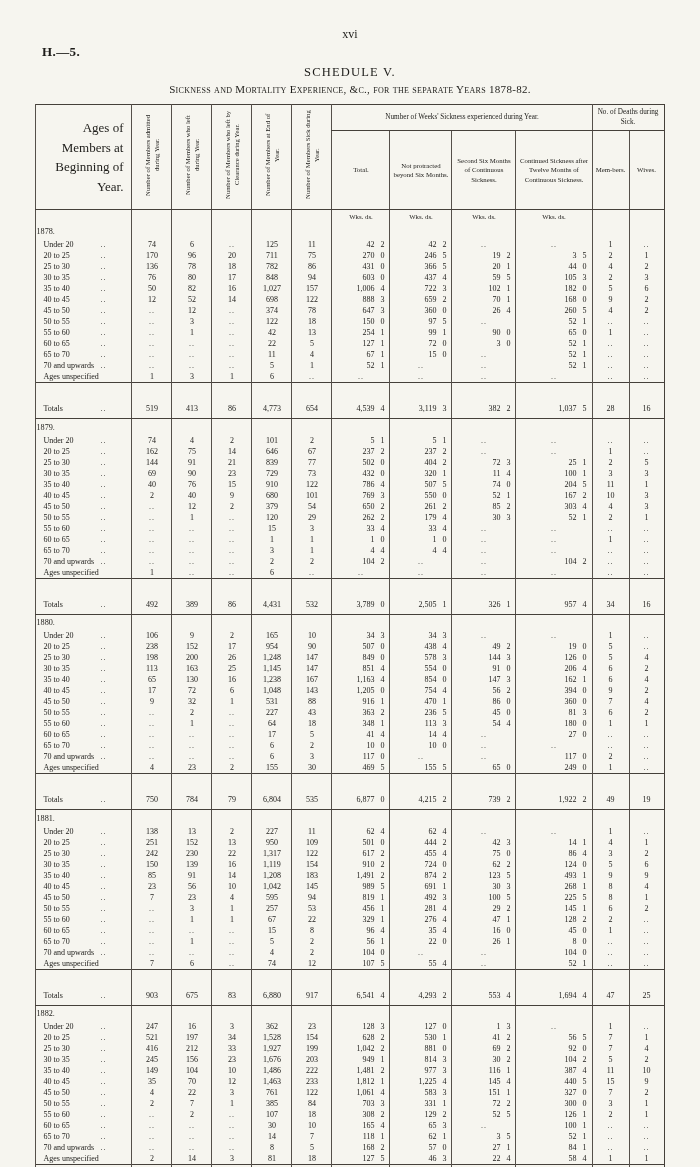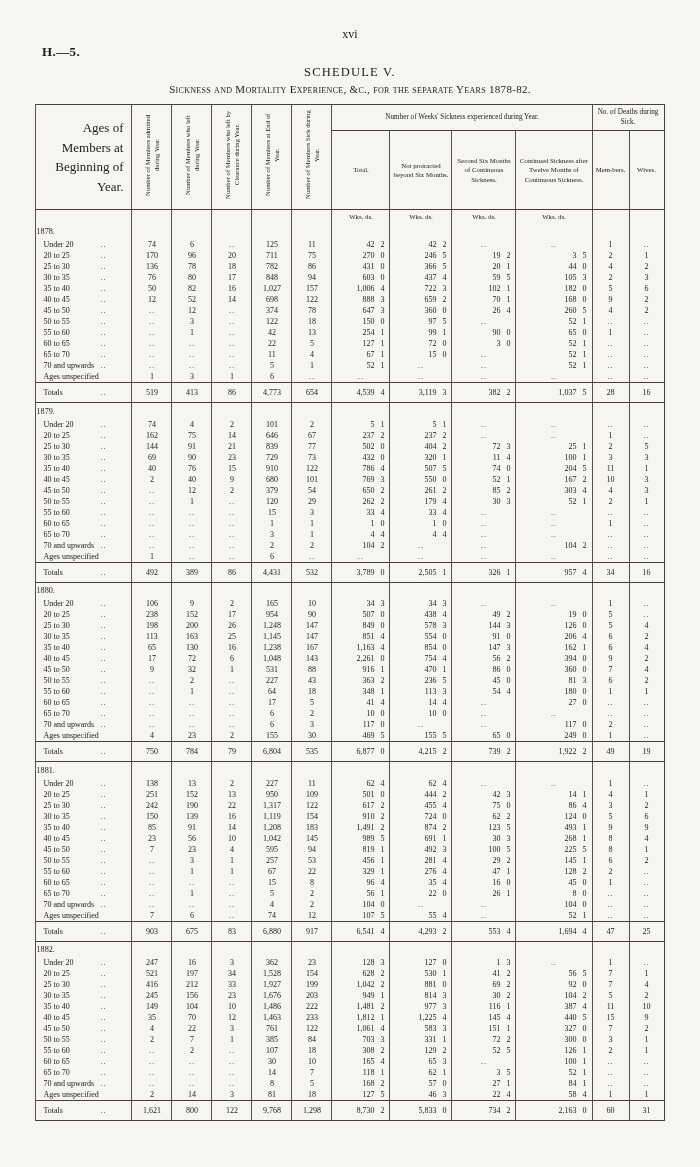--- a/index.html
+++ b/index.html
@@ -45,21 +45,21 @@
 
   td { font-size: 8px; line-height: 11px; height: 11px; text-align: center; vertical-align: middle; }
   td.stub { text-align: left; padding-left: 7px; }
   .age-label { display: inline-block; min-width: 57px; }
   .leader { letter-spacing: 1px; }
 
   tr.unit-row td { font-size: 6.8px; line-height: 13px; height: 13px; }
   tr.year-row td { font-size: 8.2px; line-height: 12px; height: 16px; vertical-align: bottom; padding-bottom: 1px; }
   tr.year-row td.stub { text-align: left; padding-left: 0; }
 
-  tr.totals-row td { border-top: 1px solid #45403a; border-bottom: 1px solid #45403a; padding-top: 4px; padding-bottom: 4px; }
+  tr.totals-row td { border-top: 1px solid #45403a; border-bottom: 1px solid #45403a; padding-top: 20px; padding-bottom: 4px; }
 
   td.wks { text-align: right; padding-right: 5px; }
   td.wks .d { display: inline-block; width: 10px; text-align: right; }
   td.wks.empty { text-align: center; padding-right: 0; }
   td.empty-mark, td.wks.empty { letter-spacing: 1px; color: #2a2925; }
 </style>
 </head>
 <body>
 
 <div class="page">
@@ -622,21 +622,21 @@
           <td>6</td>
           <td>4</td>
         </tr>
         <tr>
           <td class="stub"><span class="age-label">40 to 45</span><span class="leader">..</span></td>
           <td>17</td>
           <td>72</td>
           <td>6</td>
           <td>1,048</td>
           <td>143</td>
-          <td class="wks"><span class="w">2,261</span><span class="d">0</span></td>
+          <td class="wks"><span class="w">1,205</span><span class="d">0</span></td>
           <td class="wks"><span class="w">754</span><span class="d">4</span></td>
           <td class="wks"><span class="w">56</span><span class="d">2</span></td>
           <td class="wks"><span class="w">394</span><span class="d">0</span></td>
           <td>9</td>
           <td>2</td>
         </tr>
         <tr>
           <td class="stub"><span class="age-label">45 to 50</span><span class="leader">..</span></td>
           <td>9</td>
           <td>32</td>
@@ -786,21 +786,21 @@
           <td class="wks"><span class="w">501</span><span class="d">0</span></td>
           <td class="wks"><span class="w">444</span><span class="d">2</span></td>
           <td class="wks"><span class="w">42</span><span class="d">3</span></td>
           <td class="wks"><span class="w">14</span><span class="d">1</span></td>
           <td>4</td>
           <td>1</td>
         </tr>
         <tr>
           <td class="stub"><span class="age-label">25 to 30</span><span class="leader">..</span></td>
           <td>242</td>
-          <td>190</td>
+          <td>230</td>
           <td>22</td>
           <td>1,317</td>
           <td>122</td>
           <td class="wks"><span class="w">617</span><span class="d">2</span></td>
           <td class="wks"><span class="w">455</span><span class="d">4</span></td>
           <td class="wks"><span class="w">75</span><span class="d">0</span></td>
           <td class="wks"><span class="w">86</span><span class="d">4</span></td>
           <td>3</td>
           <td>2</td>
         </tr>

